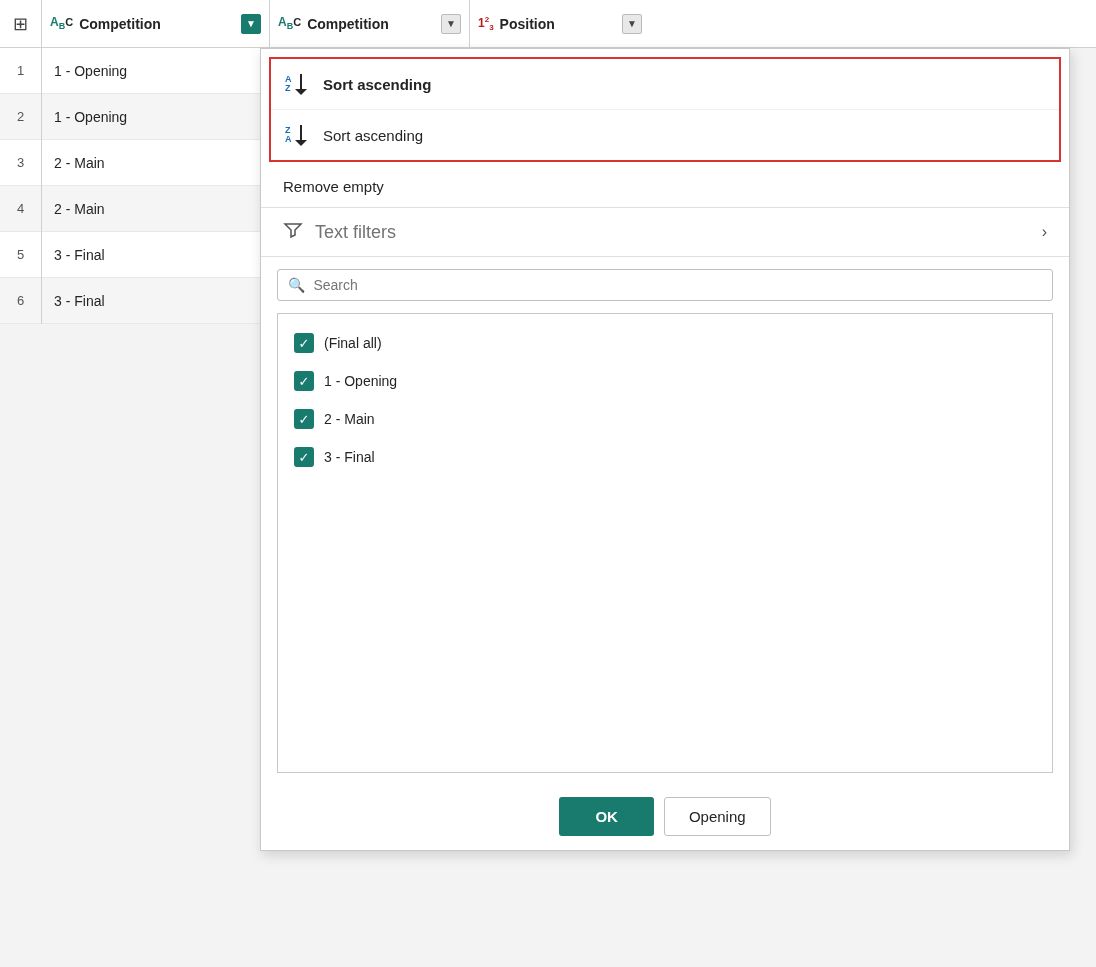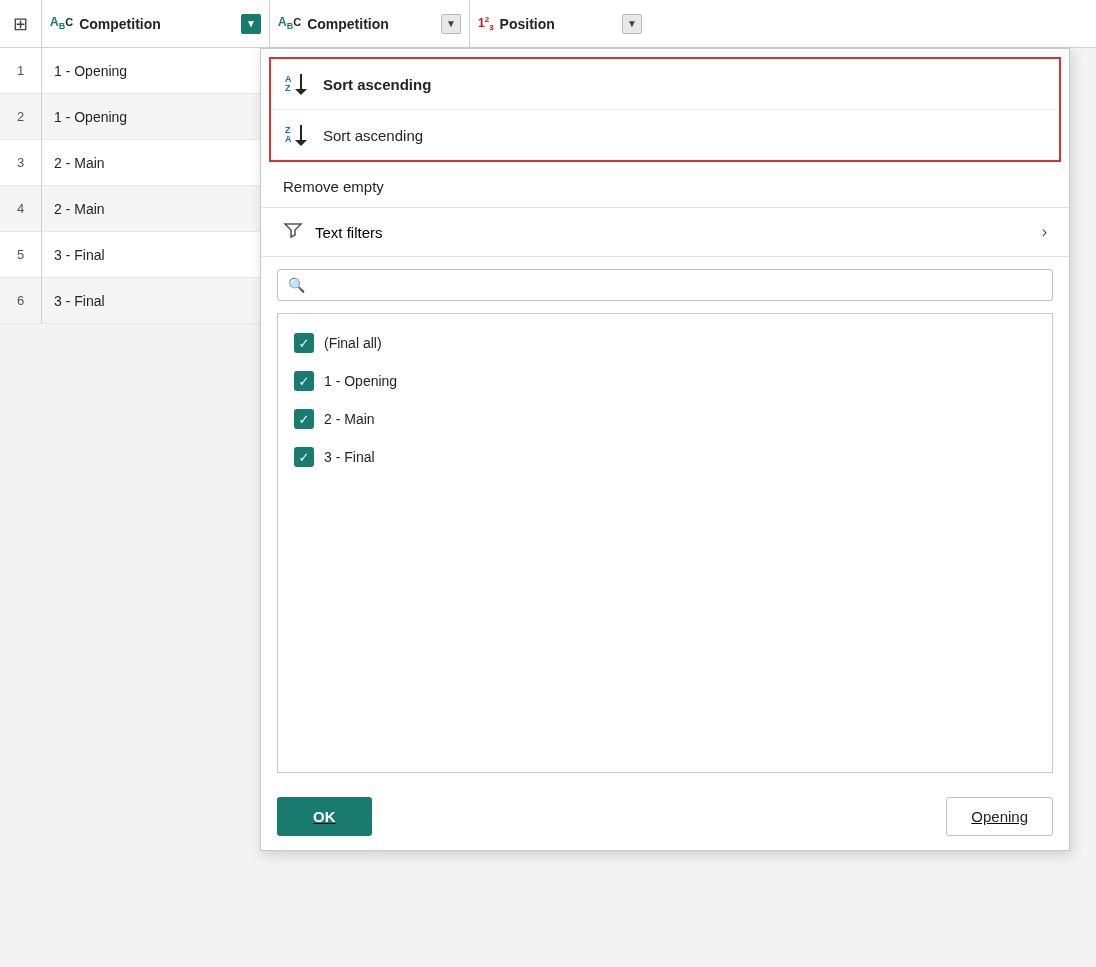--- a/index.html
+++ b/index.html
@@ -116,29 +116,30 @@
   </div>
 
   <div style="height:1px;background:#e0e0e0;margin:0 0;"></div>
 
   <div style="display:flex;align-items:center;padding:12px 22px;gap:12px;cursor:pointer;">
     <span style="font-size:16px;color:#555;">
       <svg width="20" height="20" viewBox="0 0 20 20">
         <path d="M2 4 L8 10 L8 17 L12 15 L12 10 L18 4 Z" fill="none" stroke="#555" stroke-width="1.5"></path>
       </svg>
     </span>
-    <span style="font-size:15px;color:#000000;">Text filters</span>
+    <span style="font-size:18px;color:#737373;">Text filters</span>
     <span style="margin-left:auto;color:#555;font-size:16px;">›</span>
   </div>
 
   <div style="height:1px;background:#e0e0e0;"></div>
 
   <div style="padding:12px 16px;">
     <div style="display:flex;align-items:center;border:1px solid #c0c0c0;border-radius:3px;padding:7px 10px;gap:8px;background:#fff;">
       <span style="color:#888;font-size:14px;">🔍</span>
+      <input type="text" placeholder="Search" style="border: none; outline: none; font-size: 14px; color: rgb(136, 136, 136); width: 100%; background: transparent;">
     </div>
   </div>
 
   <div style="border:1px solid #c8c8c8;margin:0 16px 10px 16px;padding:10px 0;min-height:460px;">
 
     <div style="display:flex;align-items:center;padding:9px 16px;gap:10px;cursor:pointer;">
       <div style="width:20px;height:20px;background:#197b6e;border:2px solid #197b6e;border-radius:3px;display:flex;align-items:center;justify-content:center;flex-shrink:0;">
         <span style="color:#fff;font-size:13px;line-height:1;">✓</span>
       </div>
       <span style="font-size:14px;color:#252525;">(Final all)</span>
@@ -159,18 +160,18 @@
     </div>
 
     <div style="display:flex;align-items:center;padding:9px 16px;gap:10px;cursor:pointer;">
       <div style="width:20px;height:20px;background:#197b6e;border:2px solid #197b6e;border-radius:3px;display:flex;align-items:center;justify-content:center;flex-shrink:0;">
         <span style="color:#fff;font-size:13px;line-height:1;">✓</span>
       </div>
       <span style="font-size:14px;color:#252525;">3 - Final</span>
     </div>
   </div>
 
-  <div style="display:flex;justify-content:space-between;gap:10px;padding:14px 16px;text-decoration:underline;">
+  <div style="display:flex;justify-content:center;gap:10px;padding:14px 16px;">
     <button style="background:#197b6e;color:#fff;border:none;border-radius:3px;padding:10px 36px;font-size:15px;font-weight:600;cursor:pointer;">OK</button>
     <button style="background:#fff;color:#252525;border:1px solid #c0c0c0;border-radius:3px;padding:10px 24px;font-size:15px;cursor:pointer;">Opening</button>
   </div>
 
 </div>
 
 </body></html>

